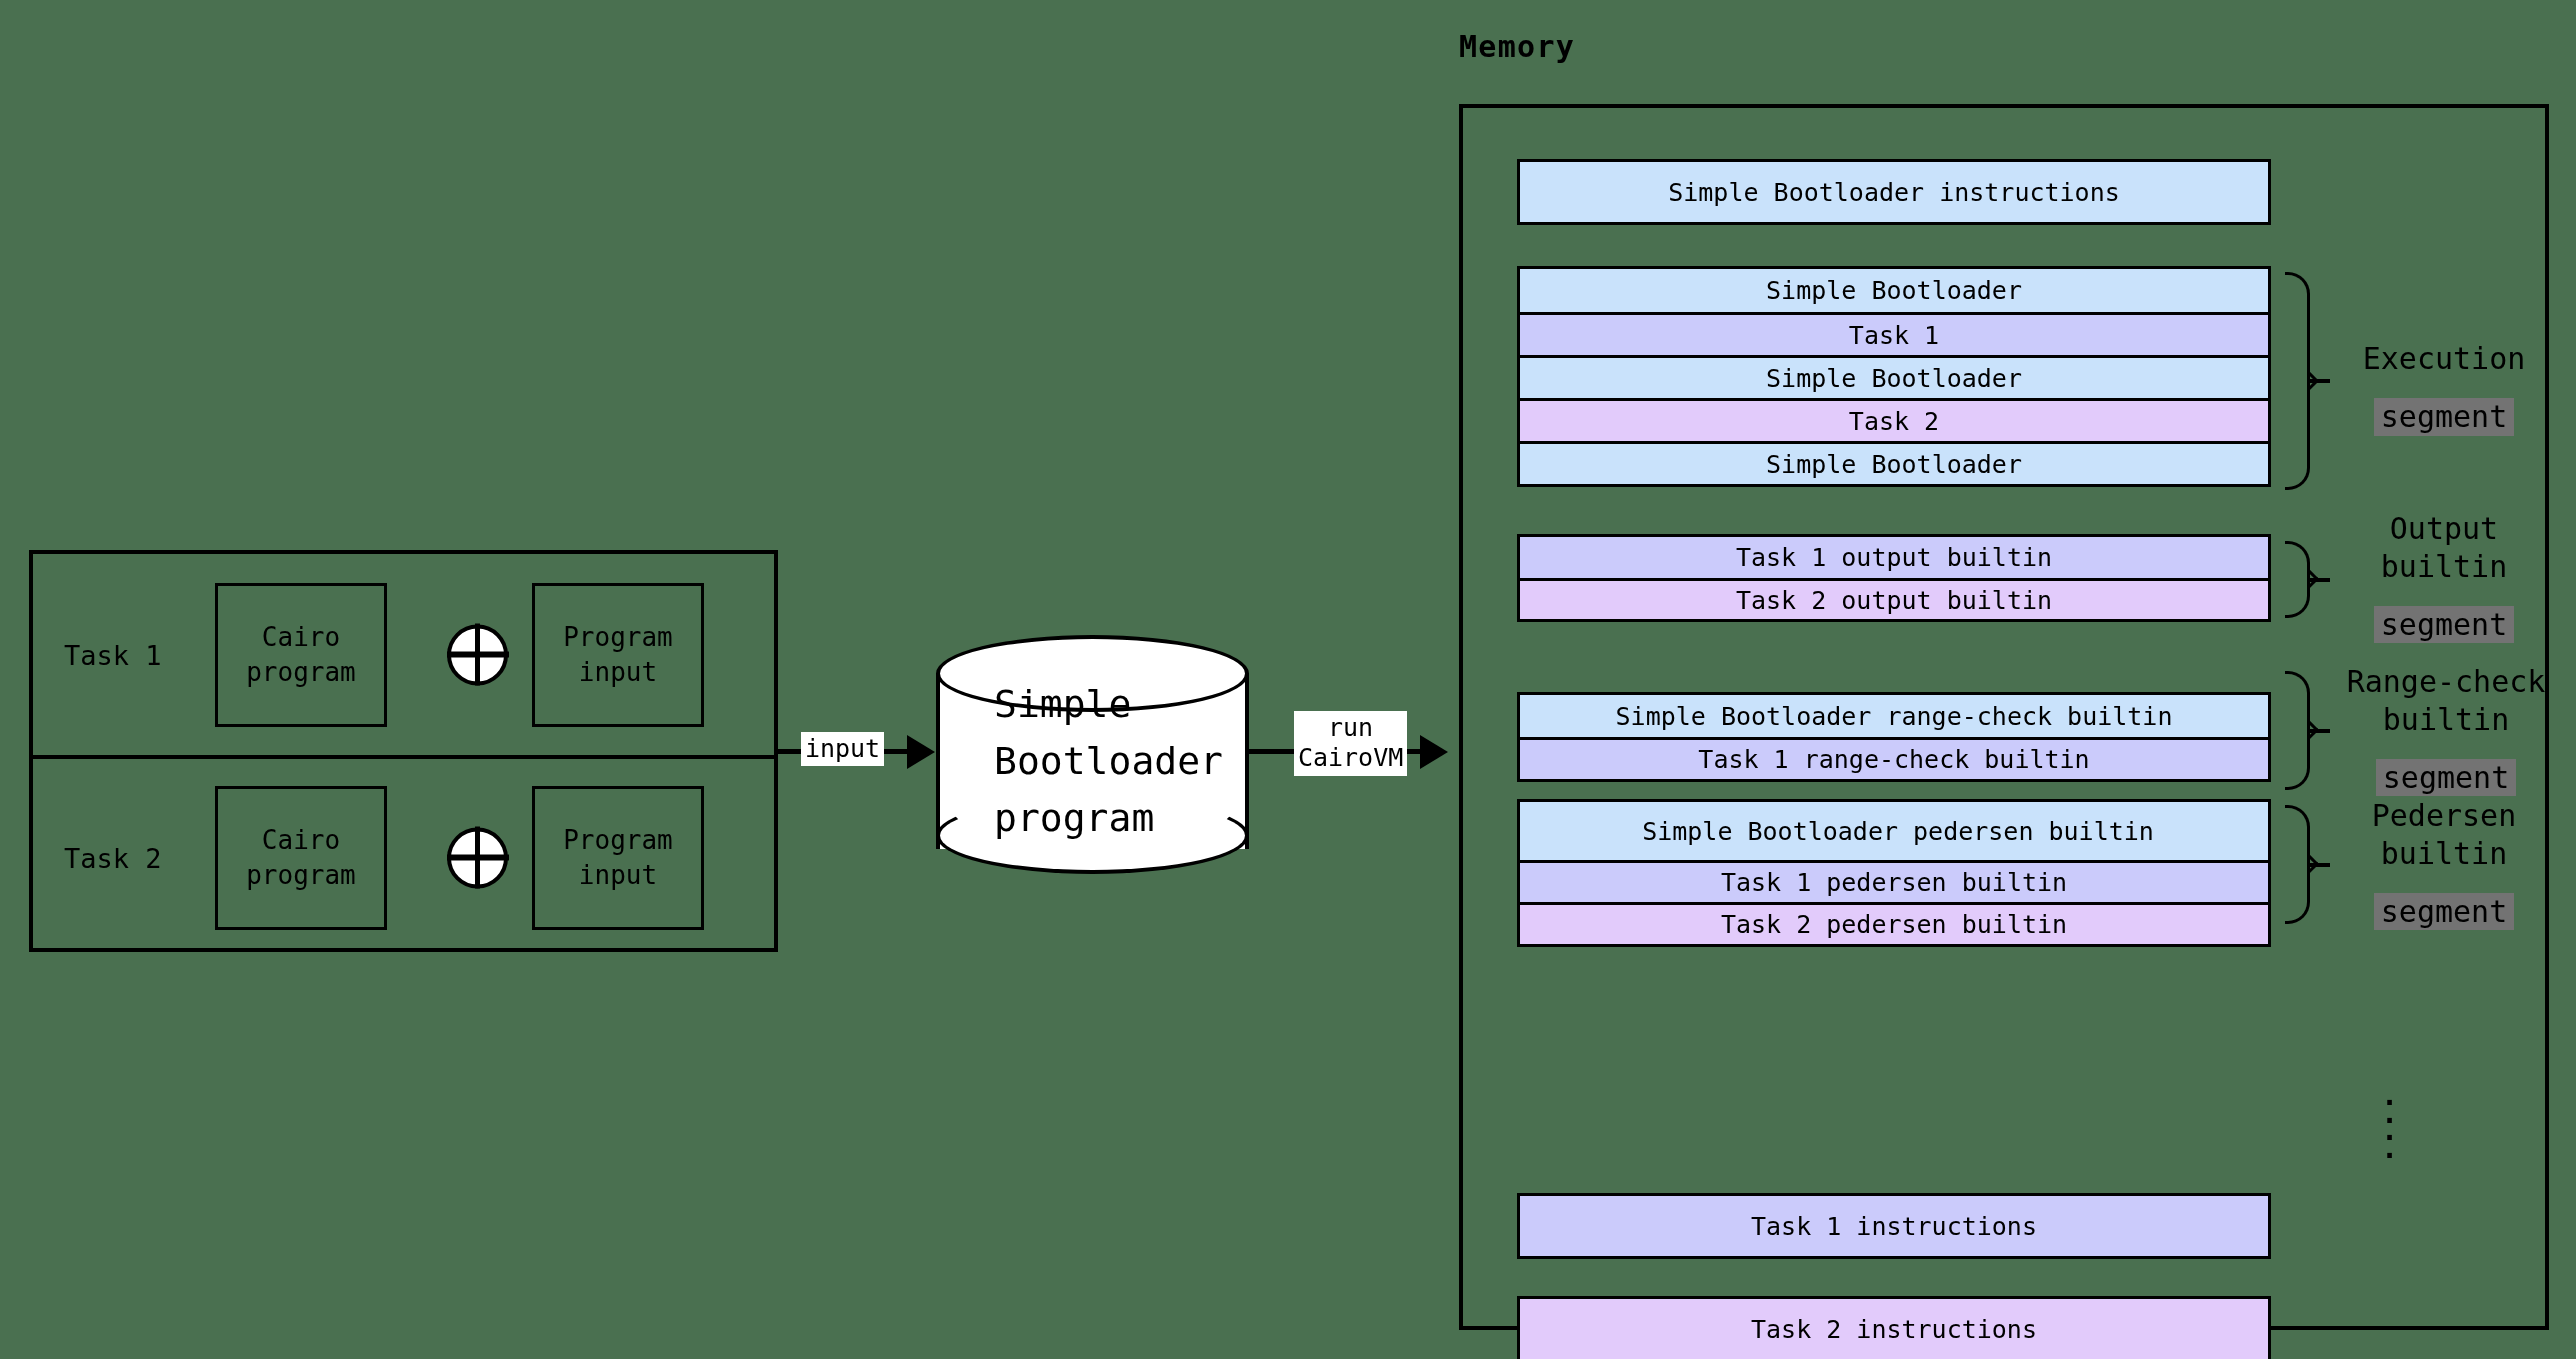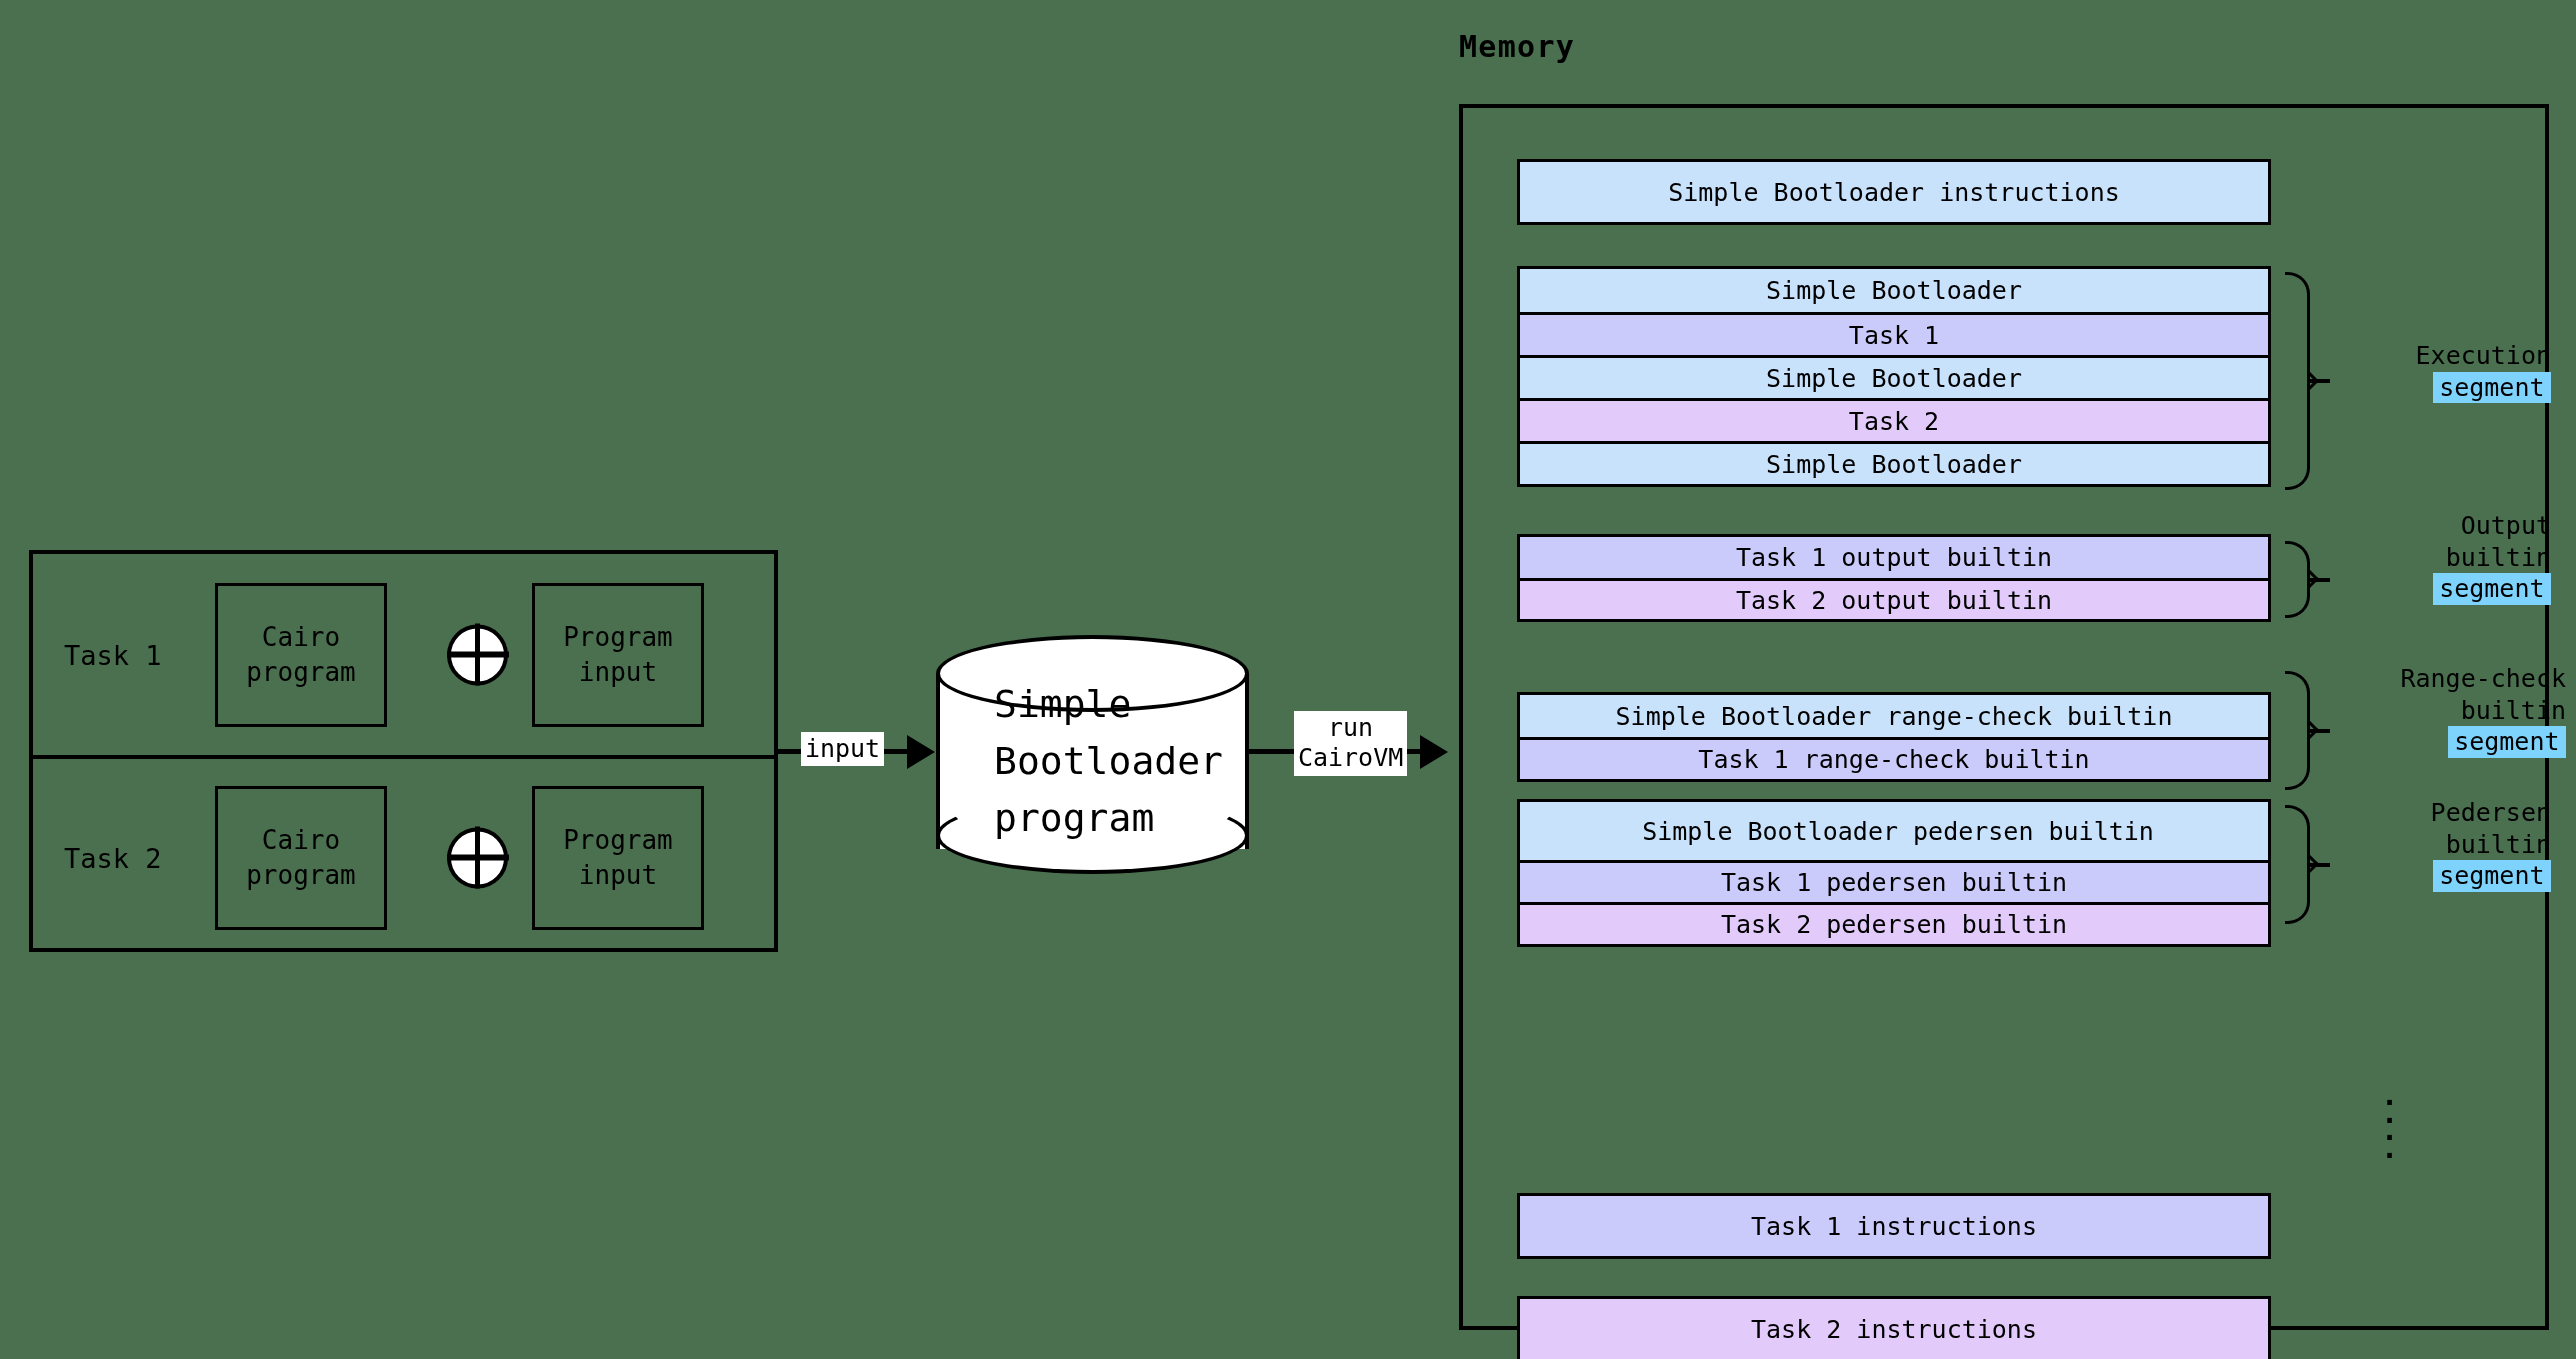--- a/index.html
+++ b/index.html
@@ -216,30 +216,31 @@
     height: 14.3px;
     margin-top: -7.1px;
     border-right: 3.9px solid #000;
     border-top: 3.9px solid #000;
     transform: rotate(45deg);
     background: transparent;
   }
 
   .seg-label {
     position: absolute;
-    text-align: right;
-    color: #000;
-    font-size: 25px;
+    text-align: center;
+    color: #000;
+    font-size: 30px;
     line-height: 1.26;
     width: 214px;
   }
   .seg-label .hl {
-    background: #7dd3fc;
+    background: #737373;
     padding: 0 6.5px;
     display: inline-block;
+    margin-top: 20px;
   }
 
   #vdots {
     position: absolute;
     left: 918px;
     top: 979px;
     width: 13px;
     color: #000;
     font-size: 28.5px;
     line-height: 0.62;

